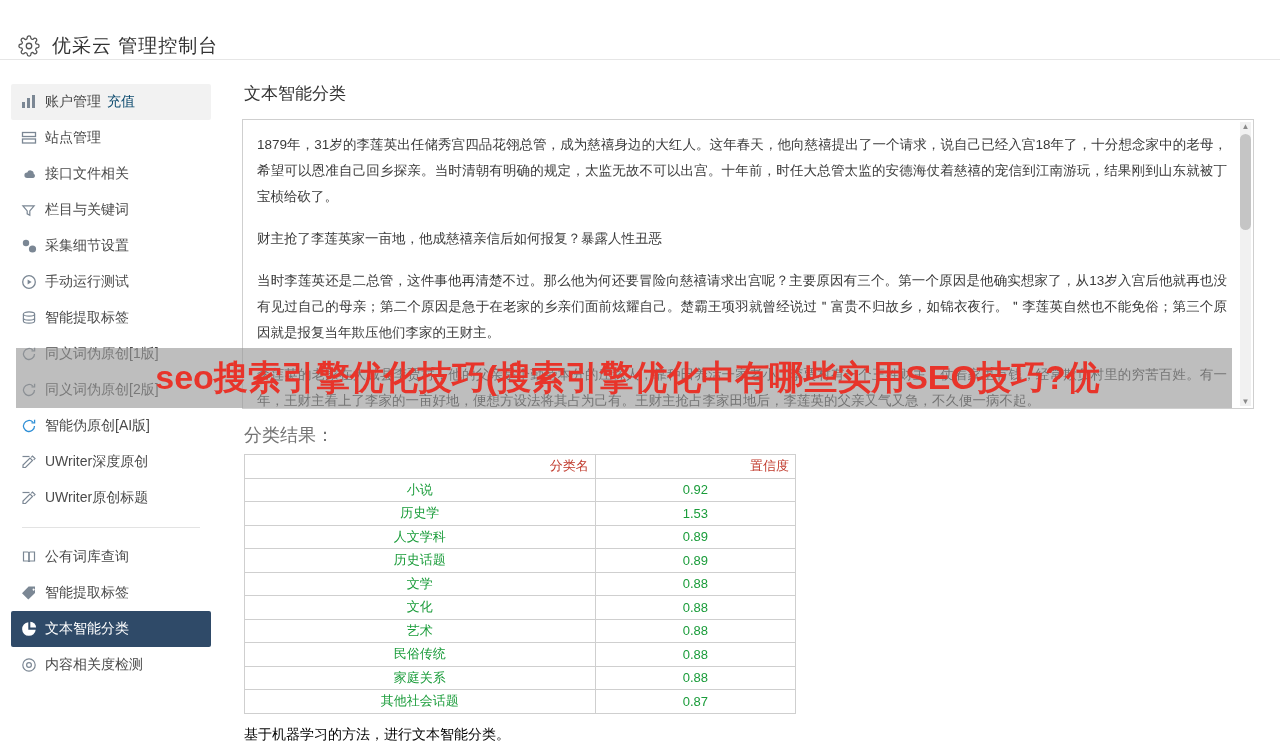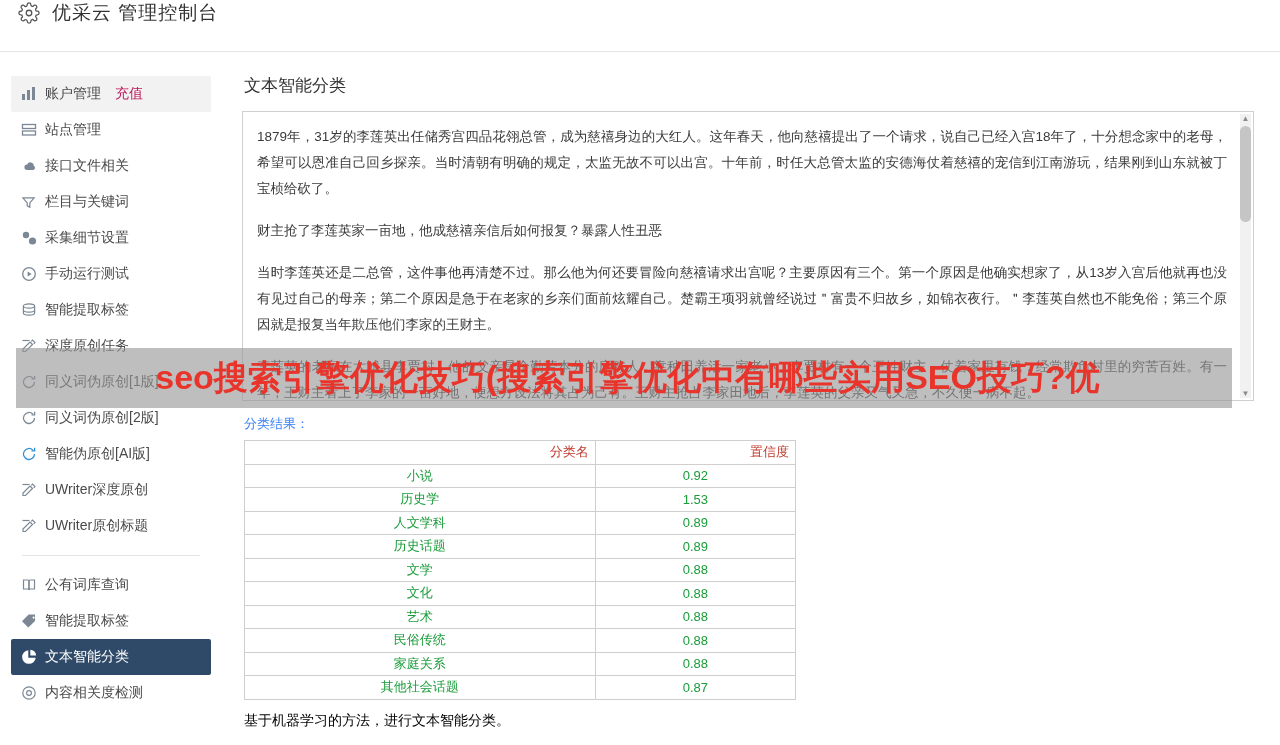--- a/index.html
+++ b/index.html
@@ -12,24 +12,24 @@
   }
   #app {
     position: relative;
     width: 1280px;
     height: 745px;
     overflow: hidden;
     background: #fff;
   }
   
   .header {
-    height: 52px;
+    height: 60px;
     border-bottom: 1px solid #e6e6e6;
     display: flex;
-    align-items: flex-start;
+    align-items: flex-end;
     padding-left: 16px;
     background: #fff;
   }
   .header .gear {
     width: 26px; height: 26px;
     display: inline-flex; align-items: center; justify-content: center;
     color: #555;
     margin-right: 10px;
   }
   .header .title {
@@ -69,22 +69,22 @@
     color: #7b8794;
   }
   .nav-item .ico svg { display: block; }
   .nav-item.active {
     background: #2f4a68;
     color: #fff;
   }
   .nav-item.active .ico { color: #fff; }
   .nav-item .label { white-space: nowrap; }
   .nav-item .badge {
-    color: #be185d;
-    margin-left: 14px;
+    color: #0c4a6e;
+    margin-left: 6px;
     font-size: 14px;
   }
   .nav-sep {
     height: 1px;
     background: #e3e3e3;
     margin: 11px 22px 11px 22px;
   }
   
   .main {
     flex: 1 1 auto;
@@ -125,22 +125,22 @@
     position: absolute;
     left: 0; width: 11px; height: 11px;
     color: #8a8a8a;
     font-size: 8px;
     text-align: center;
     line-height: 11px;
   }
   .scrollbar .arrow.up { top: -1px; }
   .scrollbar .arrow.down { bottom: -1px; }
   .result-label {
-    color: #3b82f6;
-    font-size: 13px;
+    color: #737373;
+    font-size: 18px;
     margin: 14px 0 7px 2px;
   }
   table.result {
     border-collapse: collapse;
     width: 552px;
     margin-left: 2px;
     font-size: 13px;
   }
   table.result th, table.result td {
     border: 1px solid #cfcfcf;
@@ -261,30 +261,20 @@
         <span class="ico">
           <svg width="16" height="16" viewBox="0 0 16 16" fill="none" stroke="currentColor" stroke-width="1.2">
               <ellipse cx="8" cy="4" rx="5.6" ry="2.1"></ellipse>
               <path d="M2.4 4v4c0 1.2 2.5 2.1 5.6 2.1s5.6-.9 5.6-2.1V4"></path>
               <path d="M2.4 8v3c0 1.2 2.5 2.1 5.6 2.1s5.6-.9 5.6-2.1V8"></path>
             </svg>
         </span>
         <span class="label">智能提取标签</span>
       </div>
 
-      <div class="nav-item">
-        <span class="ico">
-          <svg width="16" height="16" viewBox="0 0 16 16" fill="none" stroke="currentColor" stroke-width="1.2">
-              <path d="M2 13.5V11l7-7 2.5 2.5-7 7z"></path>
-              <path d="M1.5 2.5h7"></path>
-              <path d="M10.2 3.3l1.3-1.3 2.5 2.5-1.3 1.3"></path>
-            </svg>
-        </span>
-        <span class="label">深度原创任务</span>
-      </div>
 
       <div class="nav-item">
         <span class="ico">
           <svg width="16" height="16" viewBox="0 0 16 16" fill="none" stroke="currentColor" stroke-width="1.3">
               <path d="M13.5 8a5.5 5.5 0 1 1-1.6-3.9"></path>
               <path d="M13.6 1.8v3.1h-3.1"></path>
             </svg>
         </span>
         <span class="label">同义词伪原创[1版]</span>
       </div>

